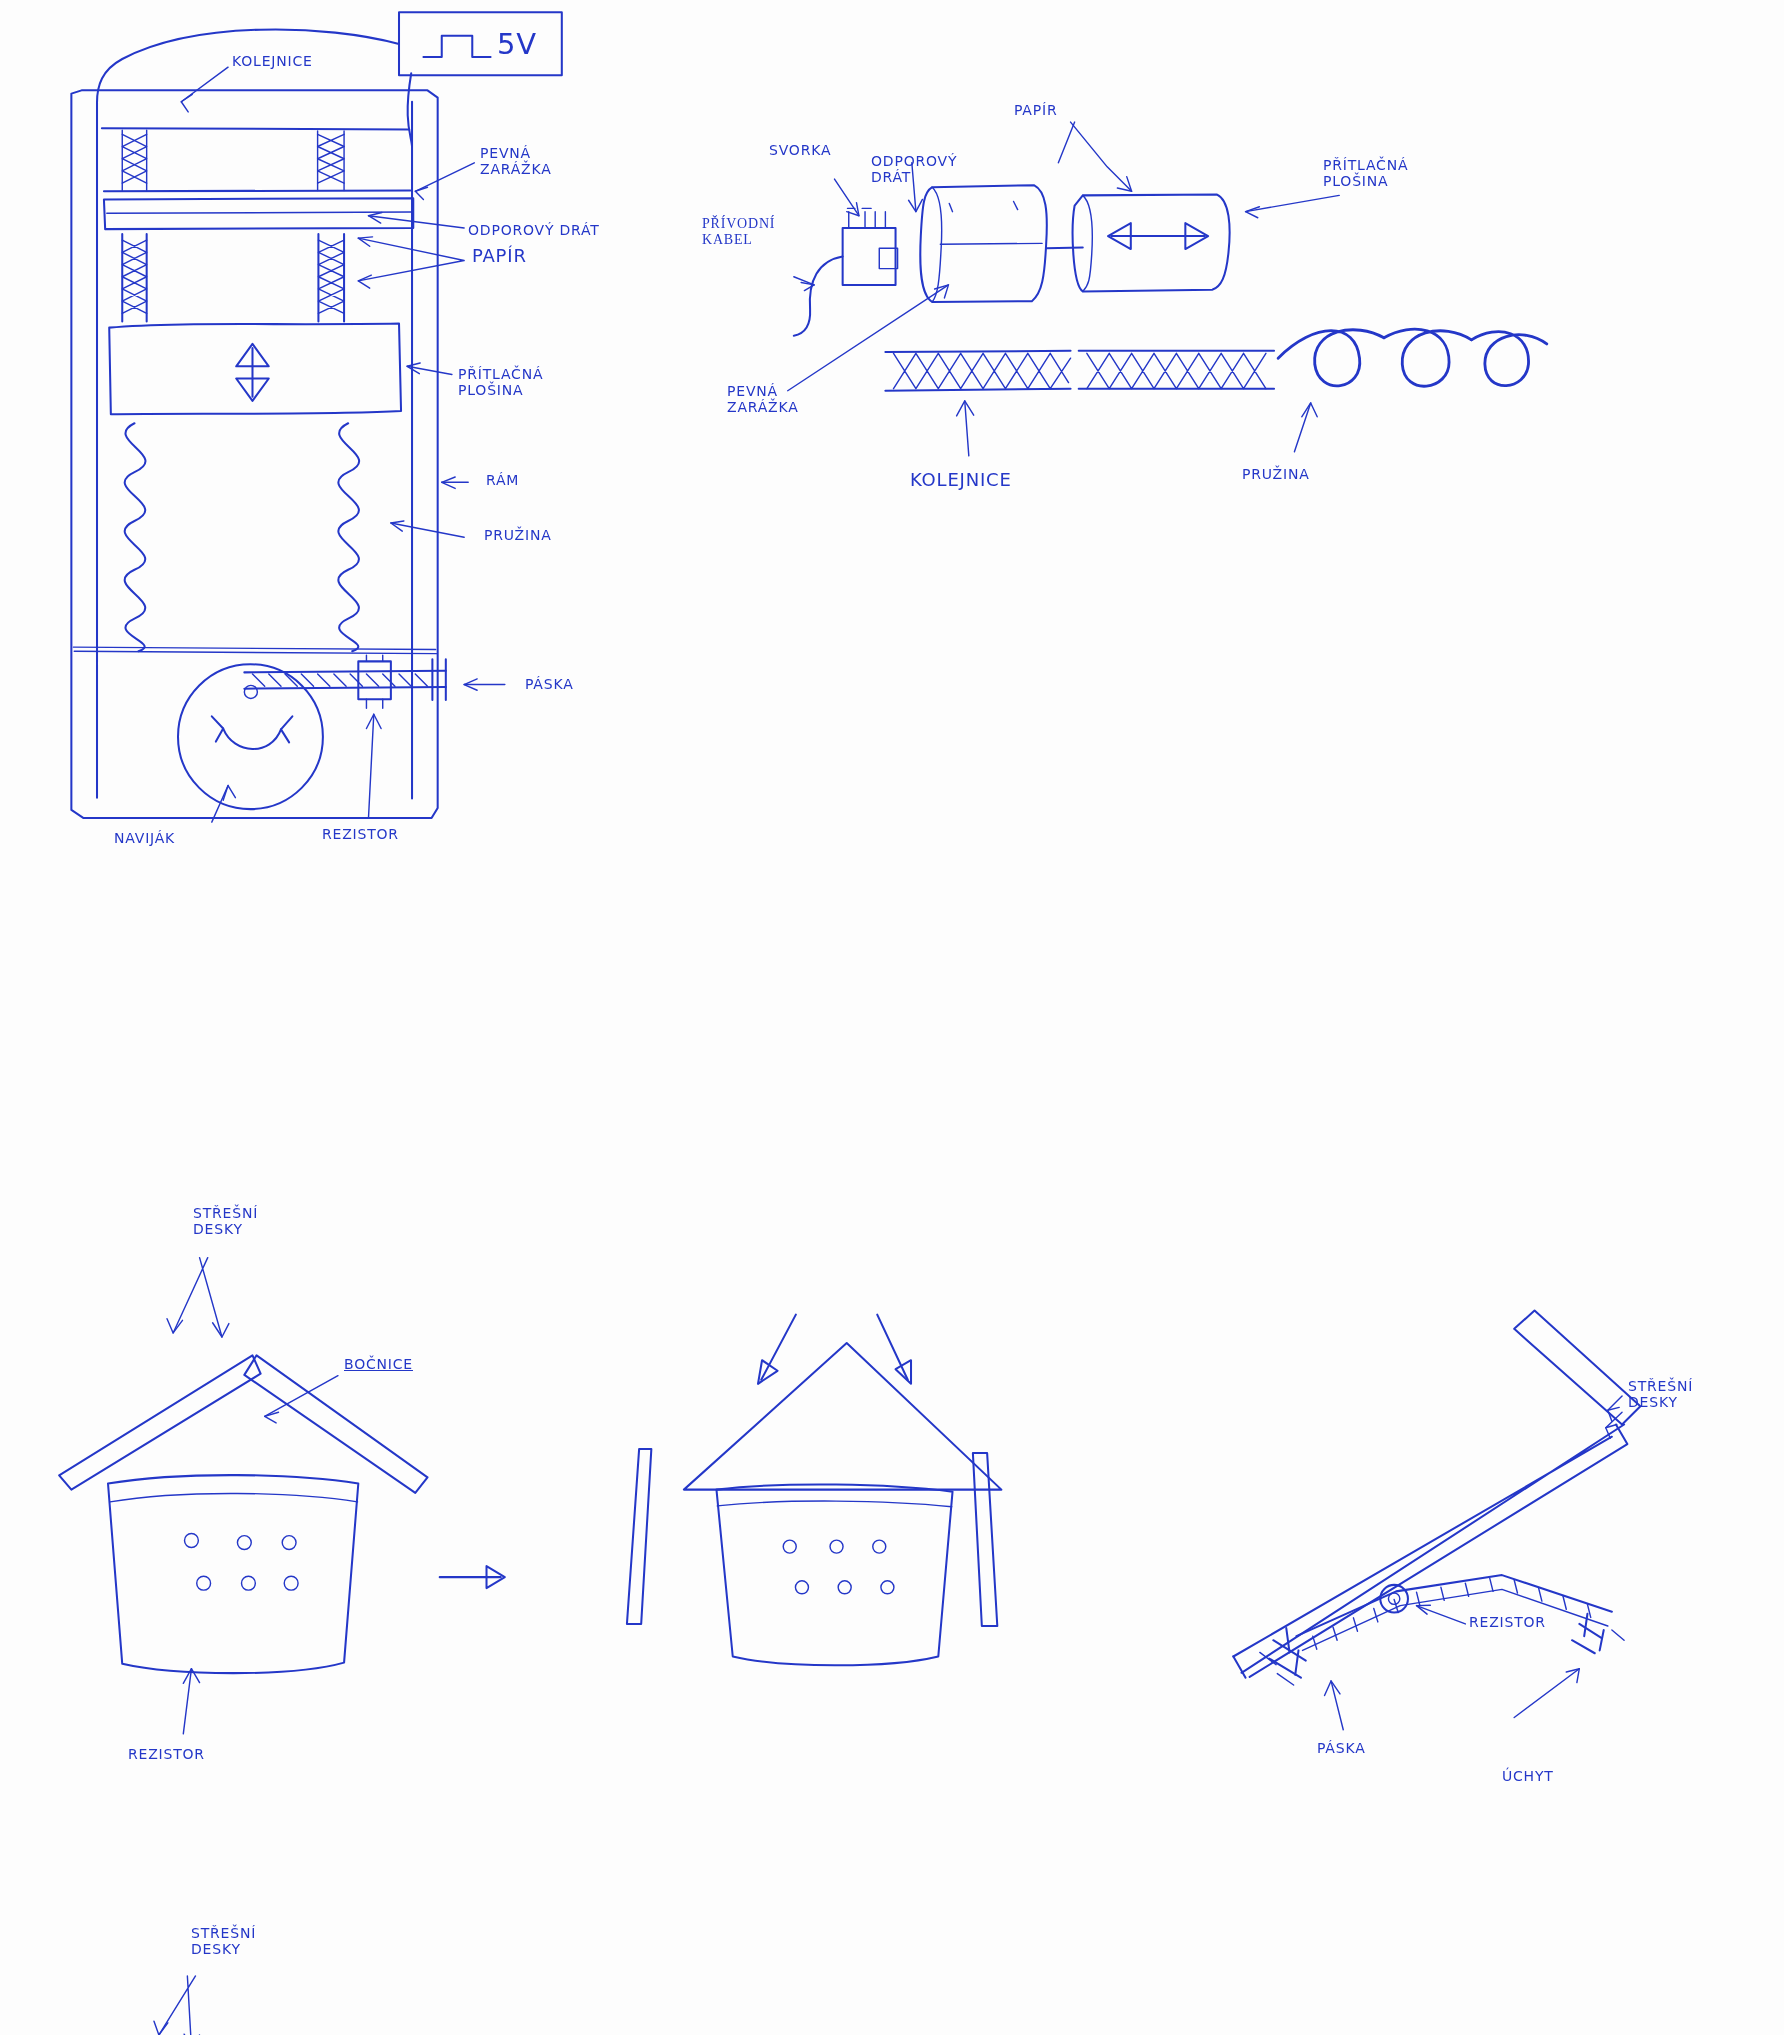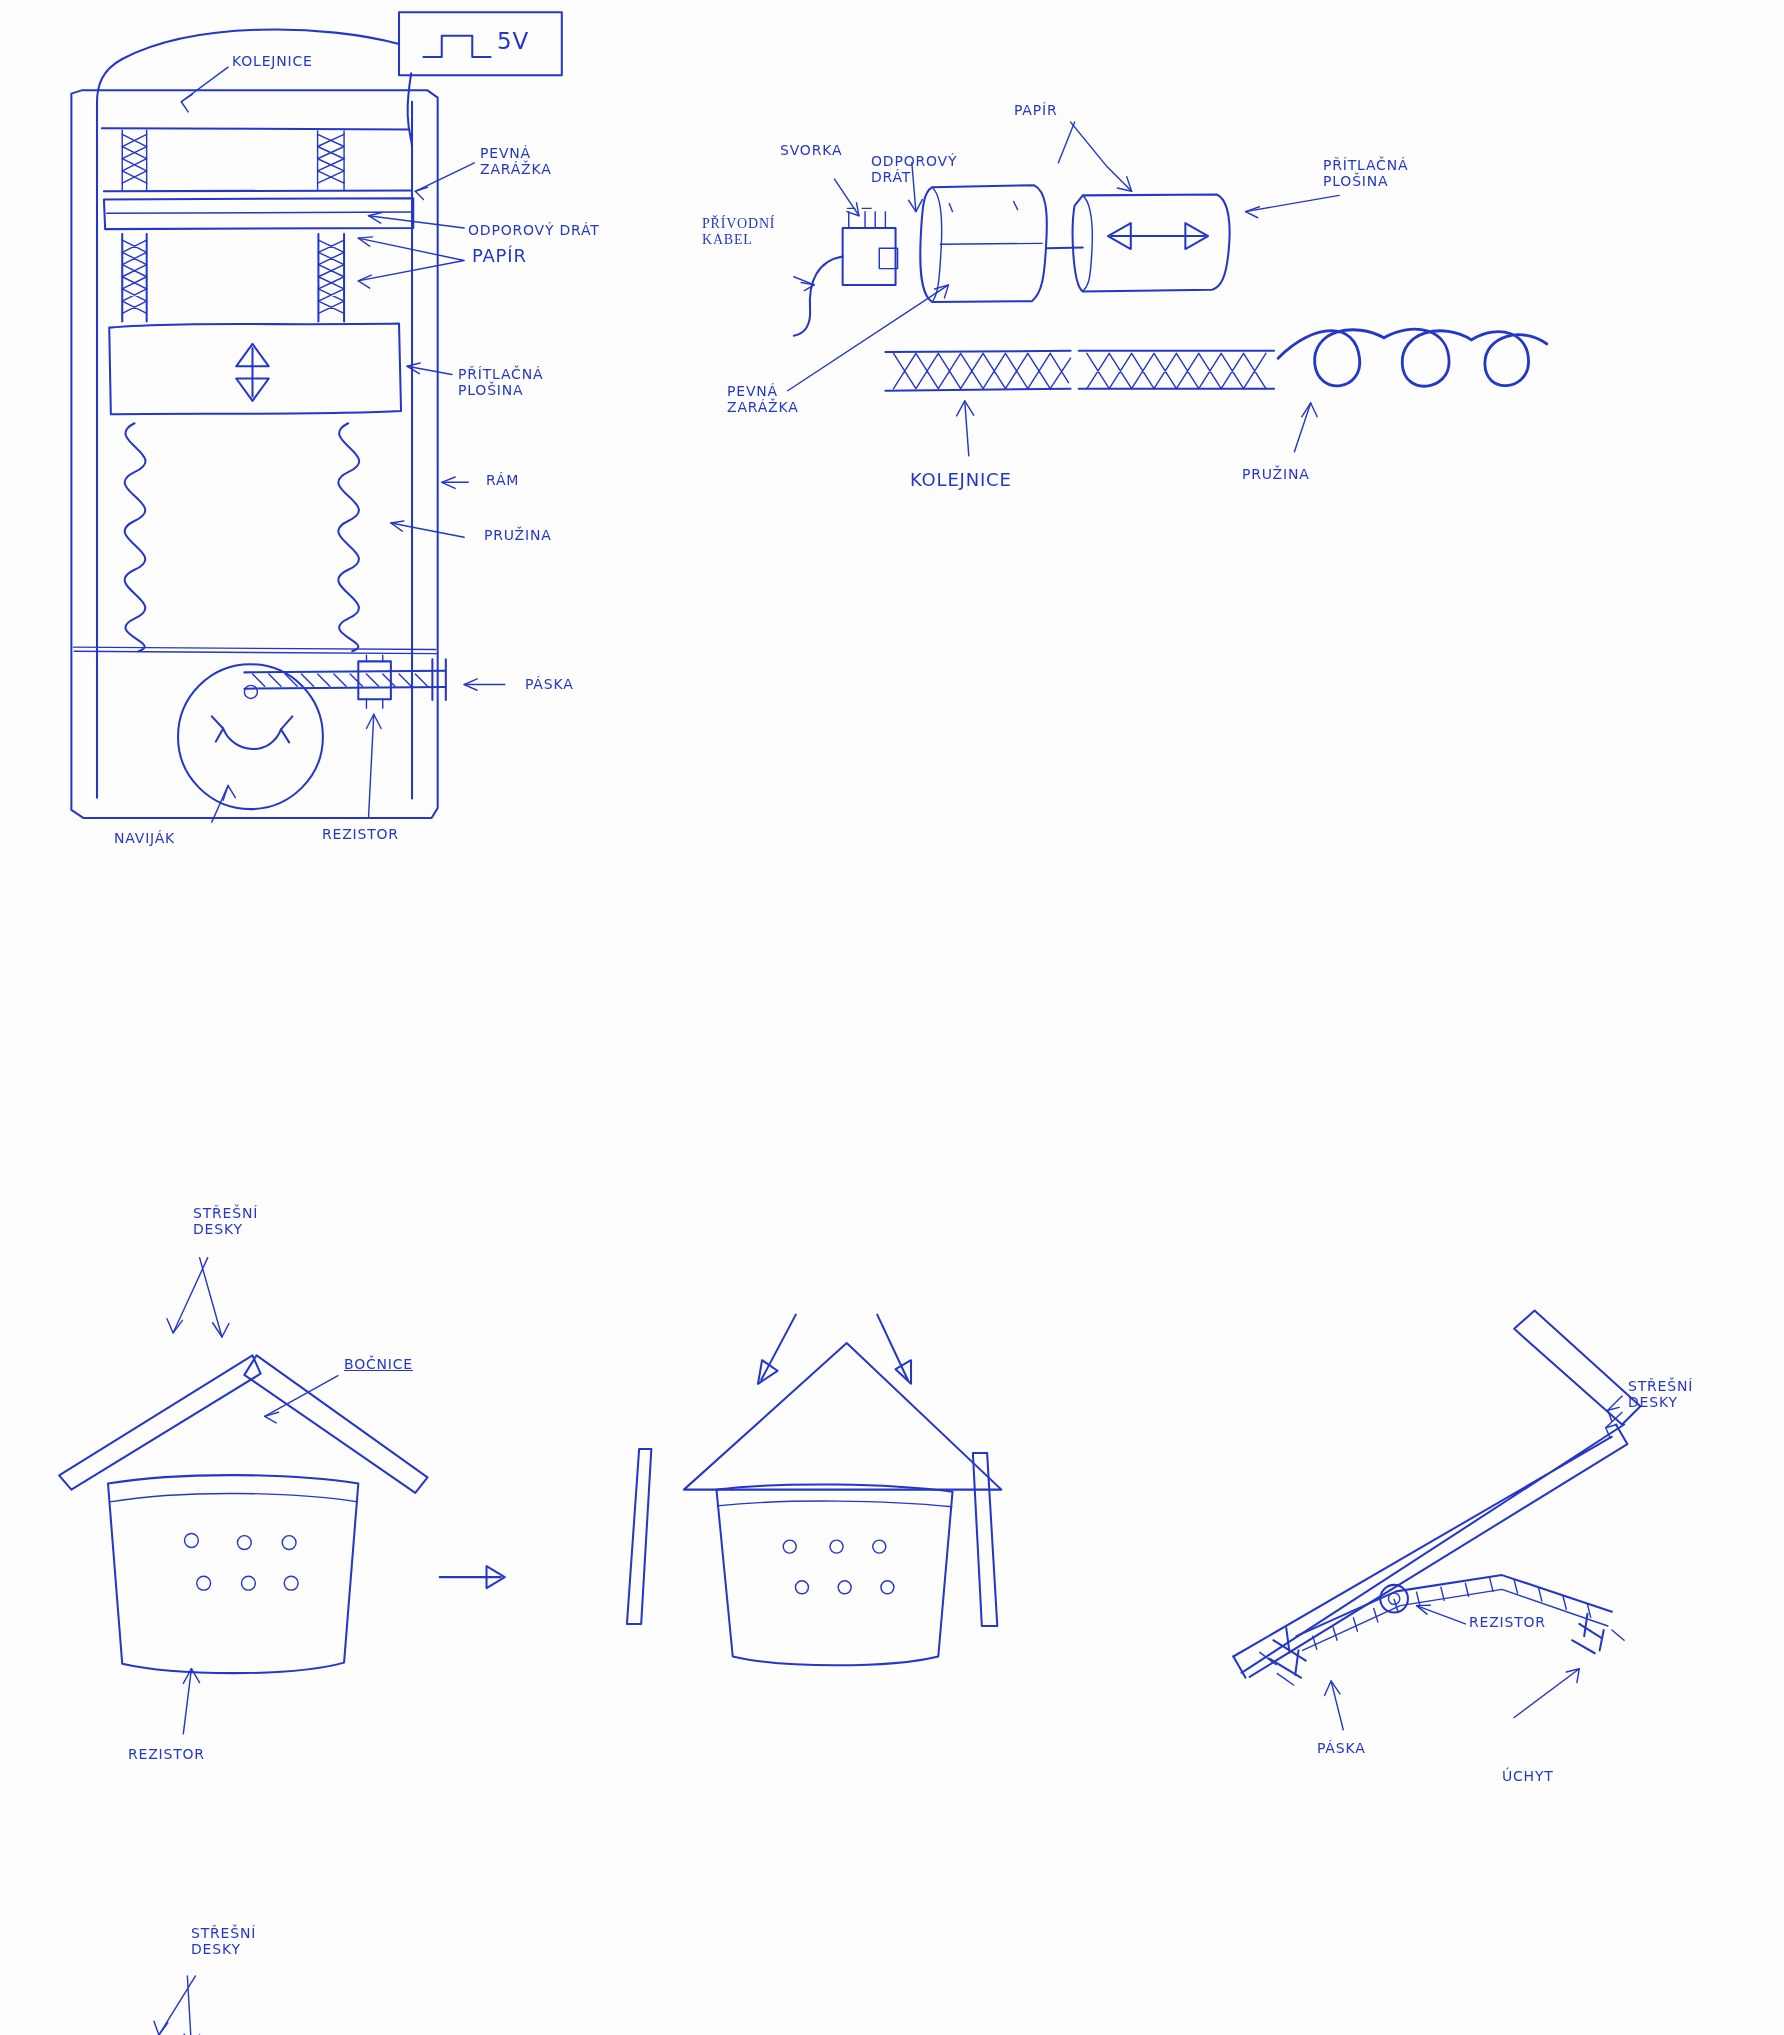--- a/index.html
+++ b/index.html
@@ -25,21 +25,21 @@
     white-space: pre;
     line-height: 1.15;
   }
   .lbl {
     font-size: 14px;
   }
   .lbl-lg {
     font-size: 18px;
   }
   .lbl-xl {
-    font-size: 23px;
+    font-size: 29px;
   }
   svg.layer {
     position: absolute;
     left: 0;
     top: 0;
     width: 1785px;
     height: 2569px;
     pointer-events: none;
   }
   .stroke {
@@ -361,21 +361,21 @@
   <div class="ink lbl" style="left:468px; top:222px;">ODPOROVÝ DRÁT</div>
   <div class="ink lbl-lg" style="left:472px; top:246px;">PAPÍR</div>
   <div class="ink lbl" style="left:458px; top:366px;">PŘÍTLAČNÁ
 PLOŠINA</div>
   <div class="ink lbl" style="left:486px; top:472px;text-align:right;">RÁM</div>
   <div class="ink lbl" style="left:484px; top:527px;">PRUŽINA</div>
   <div class="ink lbl" style="left:525px; top:676px;">PÁSKA</div>
   <div class="ink lbl" style="left:114px; top:830px;">NAVIJÁK</div>
   <div class="ink lbl" style="left:322px; top:826px;">REZISTOR</div>
 
-  <div class="ink lbl" style="left:769px; top:142px;margin-left:11px;">SVORKA</div>
+  <div class="ink lbl" style="left:769px; top:142px;">SVORKA</div>
   <div class="ink lbl" style="left:871px; top:129px;margin-top:24px;">ODPOROVÝ
 DRÁT</div>
   <div class="ink lbl" style="left:1014px; top:102px;">PAPÍR</div>
   <div class="ink lbl" style="left:1323px; top:157px;">PŘÍTLAČNÁ
 PLOŠINA</div>
   <div class="ink lbl" style="left:702px; top:216px;font-family:Liberation Serif, serif;">PŘÍVODNÍ
 KABEL</div>
   <div class="ink lbl" style="left:727px; top:383px;">PEVNÁ
 ZARÁŽKA</div>
   <div class="ink lbl-lg" style="left:910px; top:470px;">KOLEJNICE</div>

